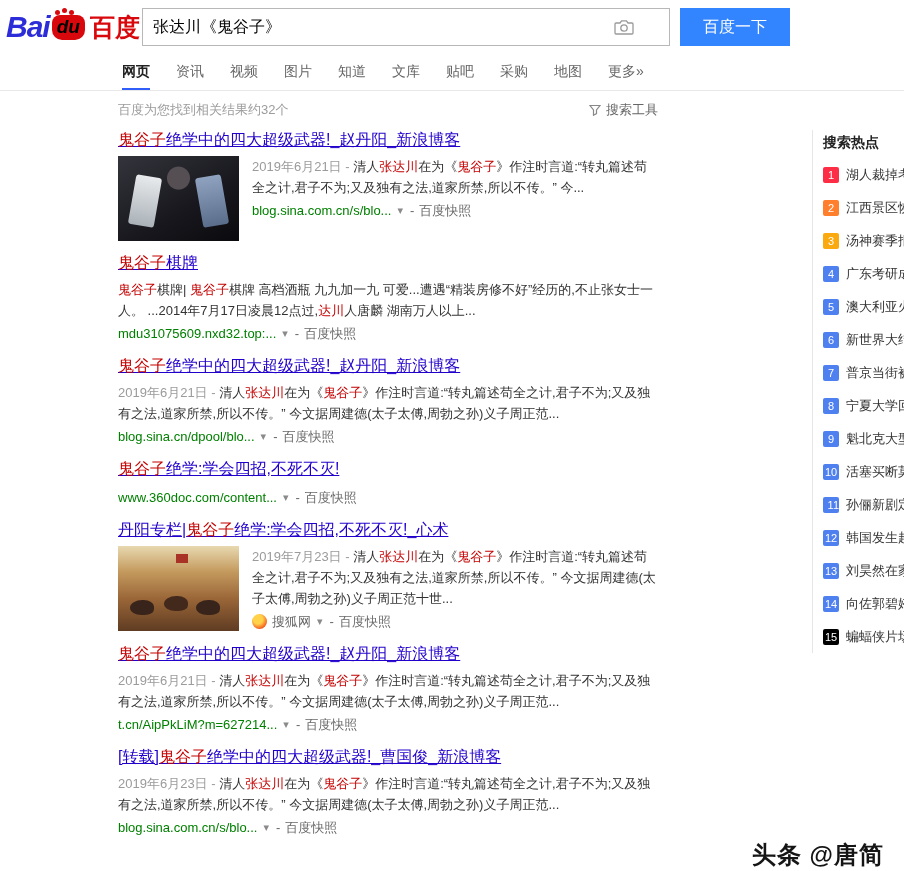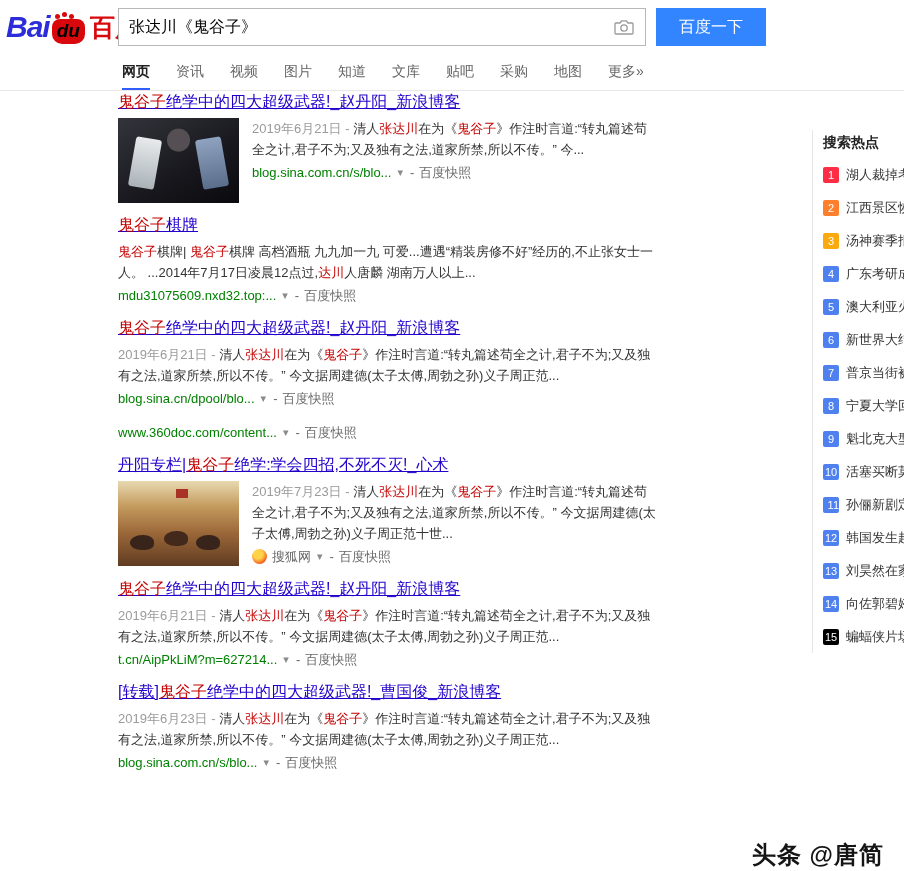--- a/index.html
+++ b/index.html
@@ -3,30 +3,30 @@
 <meta charset="utf-8">
 <style>
   * { box-sizing: border-box; }
   html,body { margin:0; padding:0; }
   body {
     width:904px; height:871px; overflow:hidden; position:relative;
     background:#fff; font-family:"Liberation Sans",sans-serif; color:#333;
   }
   
   .topbar { display:flex; align-items:center; height:54px; padding-left:6px; }
-  .logo { display:flex; align-items:flex-end; width:112px; flex:none; cursor:pointer; text-decoration:none; }
+  .logo { display:flex; align-items:center; width:112px; flex:none; cursor:pointer; text-decoration:none; }
   .logo-bai { color:#2c2cd8; font-style:italic; font-weight:bold; font-size:30px; letter-spacing:-1px; }
   .logo-du { position:relative; background:#d8080d; color:#000000; font-style:italic; font-weight:bold;
              font-size:19px; border-radius:8px 8px 10px 10px; padding:1px 5px 2px; margin-left:2px; }
   .paw-dots { position:absolute; top:-5px; left:3px; width:5px; height:5px; border-radius:50%;
               background:#d8080d; box-shadow:7px -2px 0 #d8080d, 14px 0 0 #d8080d; }
   .logo-cn { color:#d8080d; font-weight:bold; font-size:25px; margin-left:5px; white-space:nowrap; }
   .search-wrap { position:relative; display:flex; align-items:center; }
   .search-input { width:528px; height:38px; border:1px solid #b8b8b8; font-size:16px;
-                  padding:0 40px 0 10px; outline:none; color:#000; }
+                  padding:0 40px 0 10px; outline:none; color:#000;margin-left:24px; }
   .camera { position:absolute; left:496px; top:11px; width:20px; height:16px; cursor:pointer; }
   .search-btn { width:110px; height:38px; margin-left:10px; background:#3385ff; border:none;
                 color:#fff; font-size:16px; cursor:pointer; font-family:inherit; }
   
   .tabbar { display:flex; padding-left:122px; border-bottom:1px solid #e8e8e8; height:37px; }
   .tab { margin-right:26px; font-size:14px; color:#666; line-height:34px; cursor:pointer; white-space:nowrap; }
   .tab.active { color:#222; font-weight:bold; border-bottom:2px solid #315efb; }
   
   .result-bar { display:flex; justify-content:space-between; align-items:center; width:540px;
                 margin:10px 0 10px 118px; font-size:13px; color:#9c9c9c; }
@@ -106,20 +106,29 @@
       <span class="tab">视频</span>
       <span class="tab">图片</span>
       <span class="tab">知道</span>
       <span class="tab">文库</span>
       <span class="tab">贴吧</span>
       <span class="tab">采购</span>
       <span class="tab">地图</span>
       <span class="tab">更多»</span>
     </nav>
 
+  <div class="result-bar">
+    <span class="count">百度为您找到相关结果约32个</span>
+    <span class="tools">
+      <svg width="12" height="12" viewBox="0 0 12 12">
+        <path d="M1 1.5h10L7.5 6v3.6l-3 1.6V6z" fill="none" stroke="#888" stroke-width="1.2"></path>
+      </svg>
+      <span>搜索工具</span>
+    </span>
+  </div>
 
   <main class="main">
     <div id="results">
         <div class="result">
     <h3 class="r-title">
       <a><span class="hl">鬼谷子</span><span>绝学中的四大超级武器!_赵丹阳_新浪博客</span></a>
     </h3>
     <div class="r-body">
       <div class="r-thumb thumb-suit"></div>
       <div class="r-main">
@@ -164,20 +173,23 @@
 
           <a class="src">blog.sina.cn/dpool/blo...</a>
           <span class="caret">▾</span>
           <span class="sep">-</span>
           <a class="cache">百度快照</a>
         </div>
       </div>
     </div>
   </div>
         <div class="result">
+    <h3 class="r-title">
+      <a><span class="hl">鬼谷子</span><span>绝学:学会四招,不死不灭!</span></a>
+    </h3>
     <div class="r-body">
 
       <div class="r-main">
         <div class="r-source">
 
           <a class="src">www.360doc.com/content...</a>
           <span class="caret">▾</span>
           <span class="sep">-</span>
           <a class="cache">百度快照</a>
         </div>

